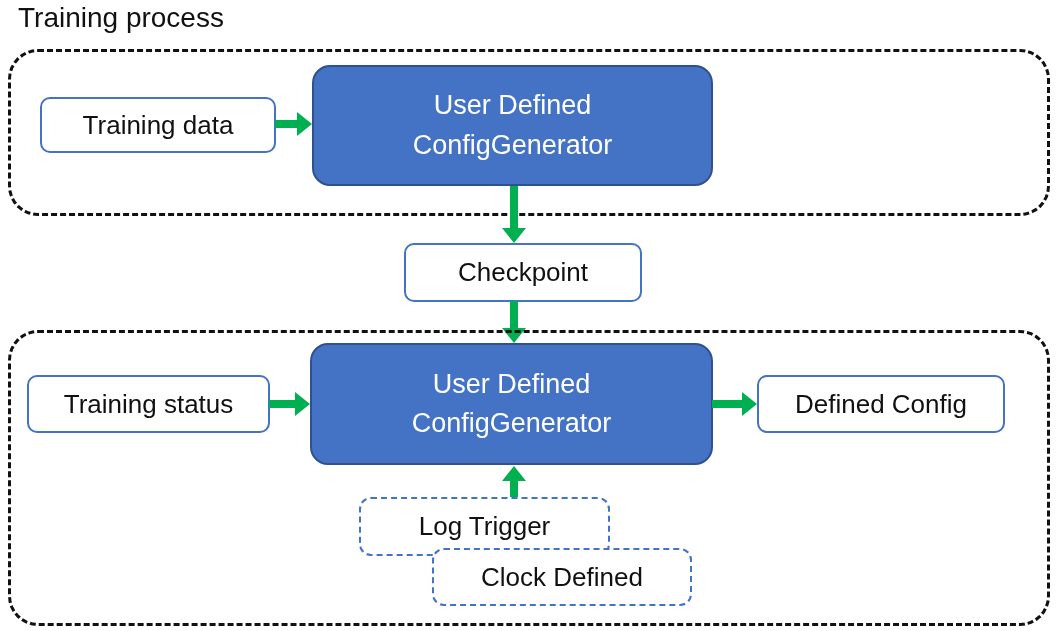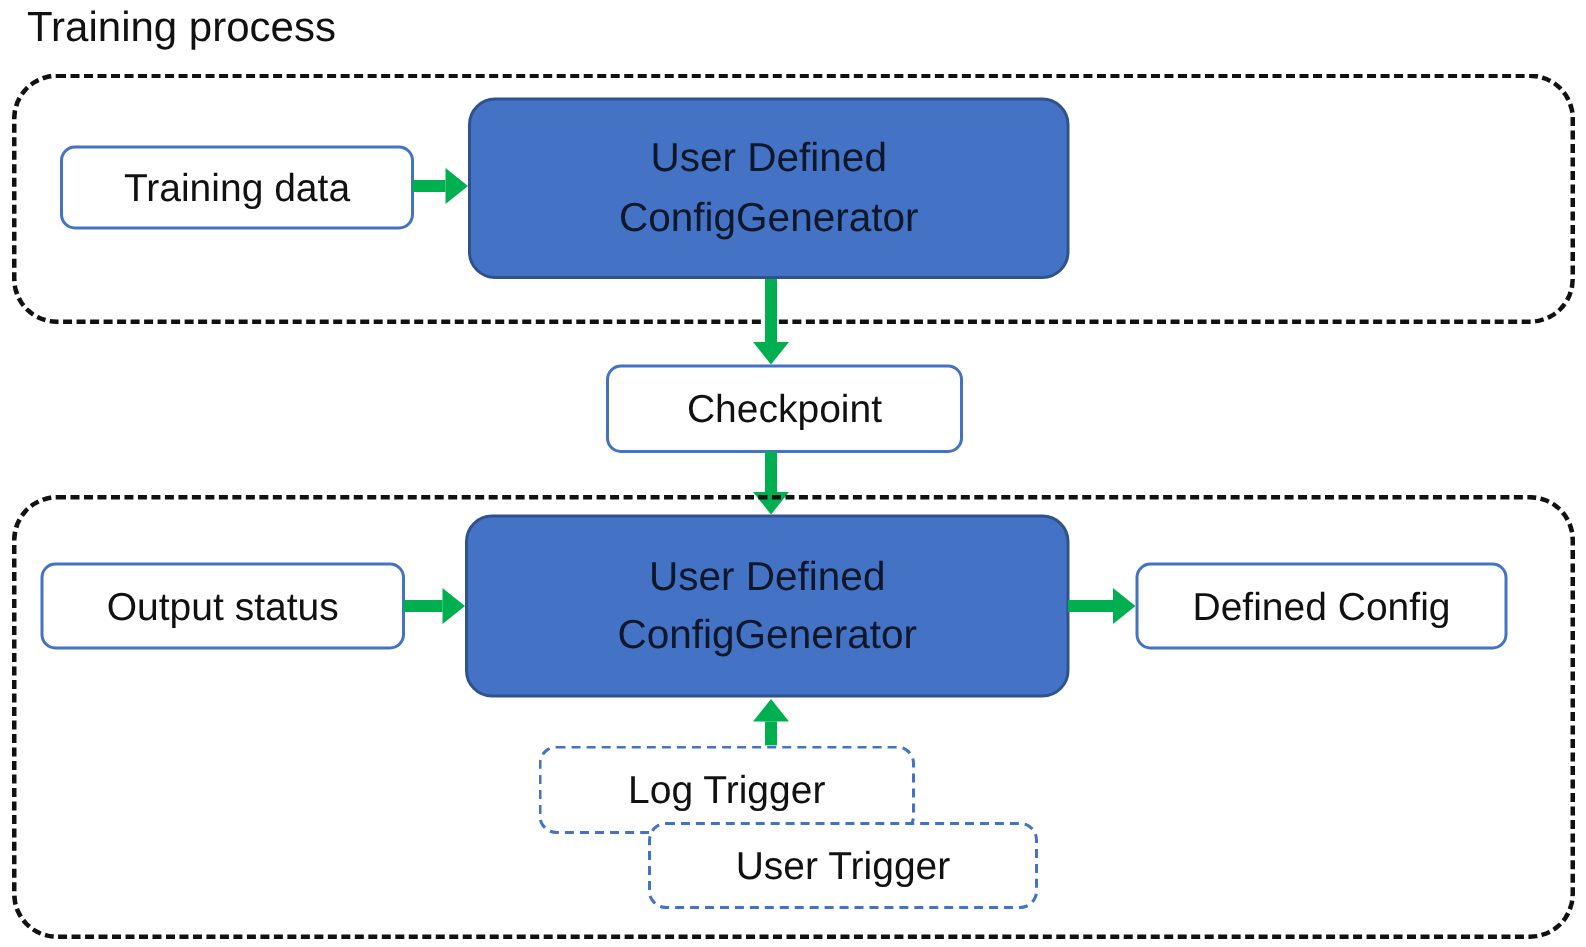--- a/index.html
+++ b/index.html
@@ -41,21 +41,21 @@
   }
   .blue-box {
     position: absolute;
     background: #4472C4;
     border: 2px solid #2F528F;
     border-radius: 18px;
     display: flex;
     flex-direction: column;
     align-items: center;
     justify-content: center;
-    color: #0f172a;
+    color: #ffffff;
     font-size: 27px;
     line-height: 1.45;
     text-align: center;
   }
   .trigger-box {
     position: absolute;
     background: #ffffff;
     border: 2px dashed #4472C4;
     border-radius: 12px;
     display: flex;
@@ -162,21 +162,21 @@
 
   <div class="arrow-v" id="arrow-ckpt-to-gen">
     <div class="shaft"></div>
     <div class="head-down"></div>
   </div>
 
 
   <div class="dashed-container" id="inference-container"></div>
 
   <div class="white-box" id="current-status-box">
-    <span>Output status</span>
+    <span>Training status</span>
   </div>
 
   <div class="arrow-h" id="arrow-status-in">
     <div class="shaft"></div>
     <div class="head-right"></div>
   </div>
 
   <div class="blue-box" id="inference-generator">
     <span>User Defined</span>
     <span>ConfigGenerator</span>
@@ -194,16 +194,16 @@
   <div class="arrow-v" id="arrow-trigger-up">
     <div class="head-up"></div>
     <div class="shaft"></div>
   </div>
 
   <div class="trigger-box" id="log-trigger-box">
     <span>Log Trigger</span>
   </div>
 
   <div class="trigger-box" id="clock-trigger-box">
-    <span>User Trigger</span>
+    <span>Clock Defined</span>
   </div>
 
 </div>
 
 </body></html>

